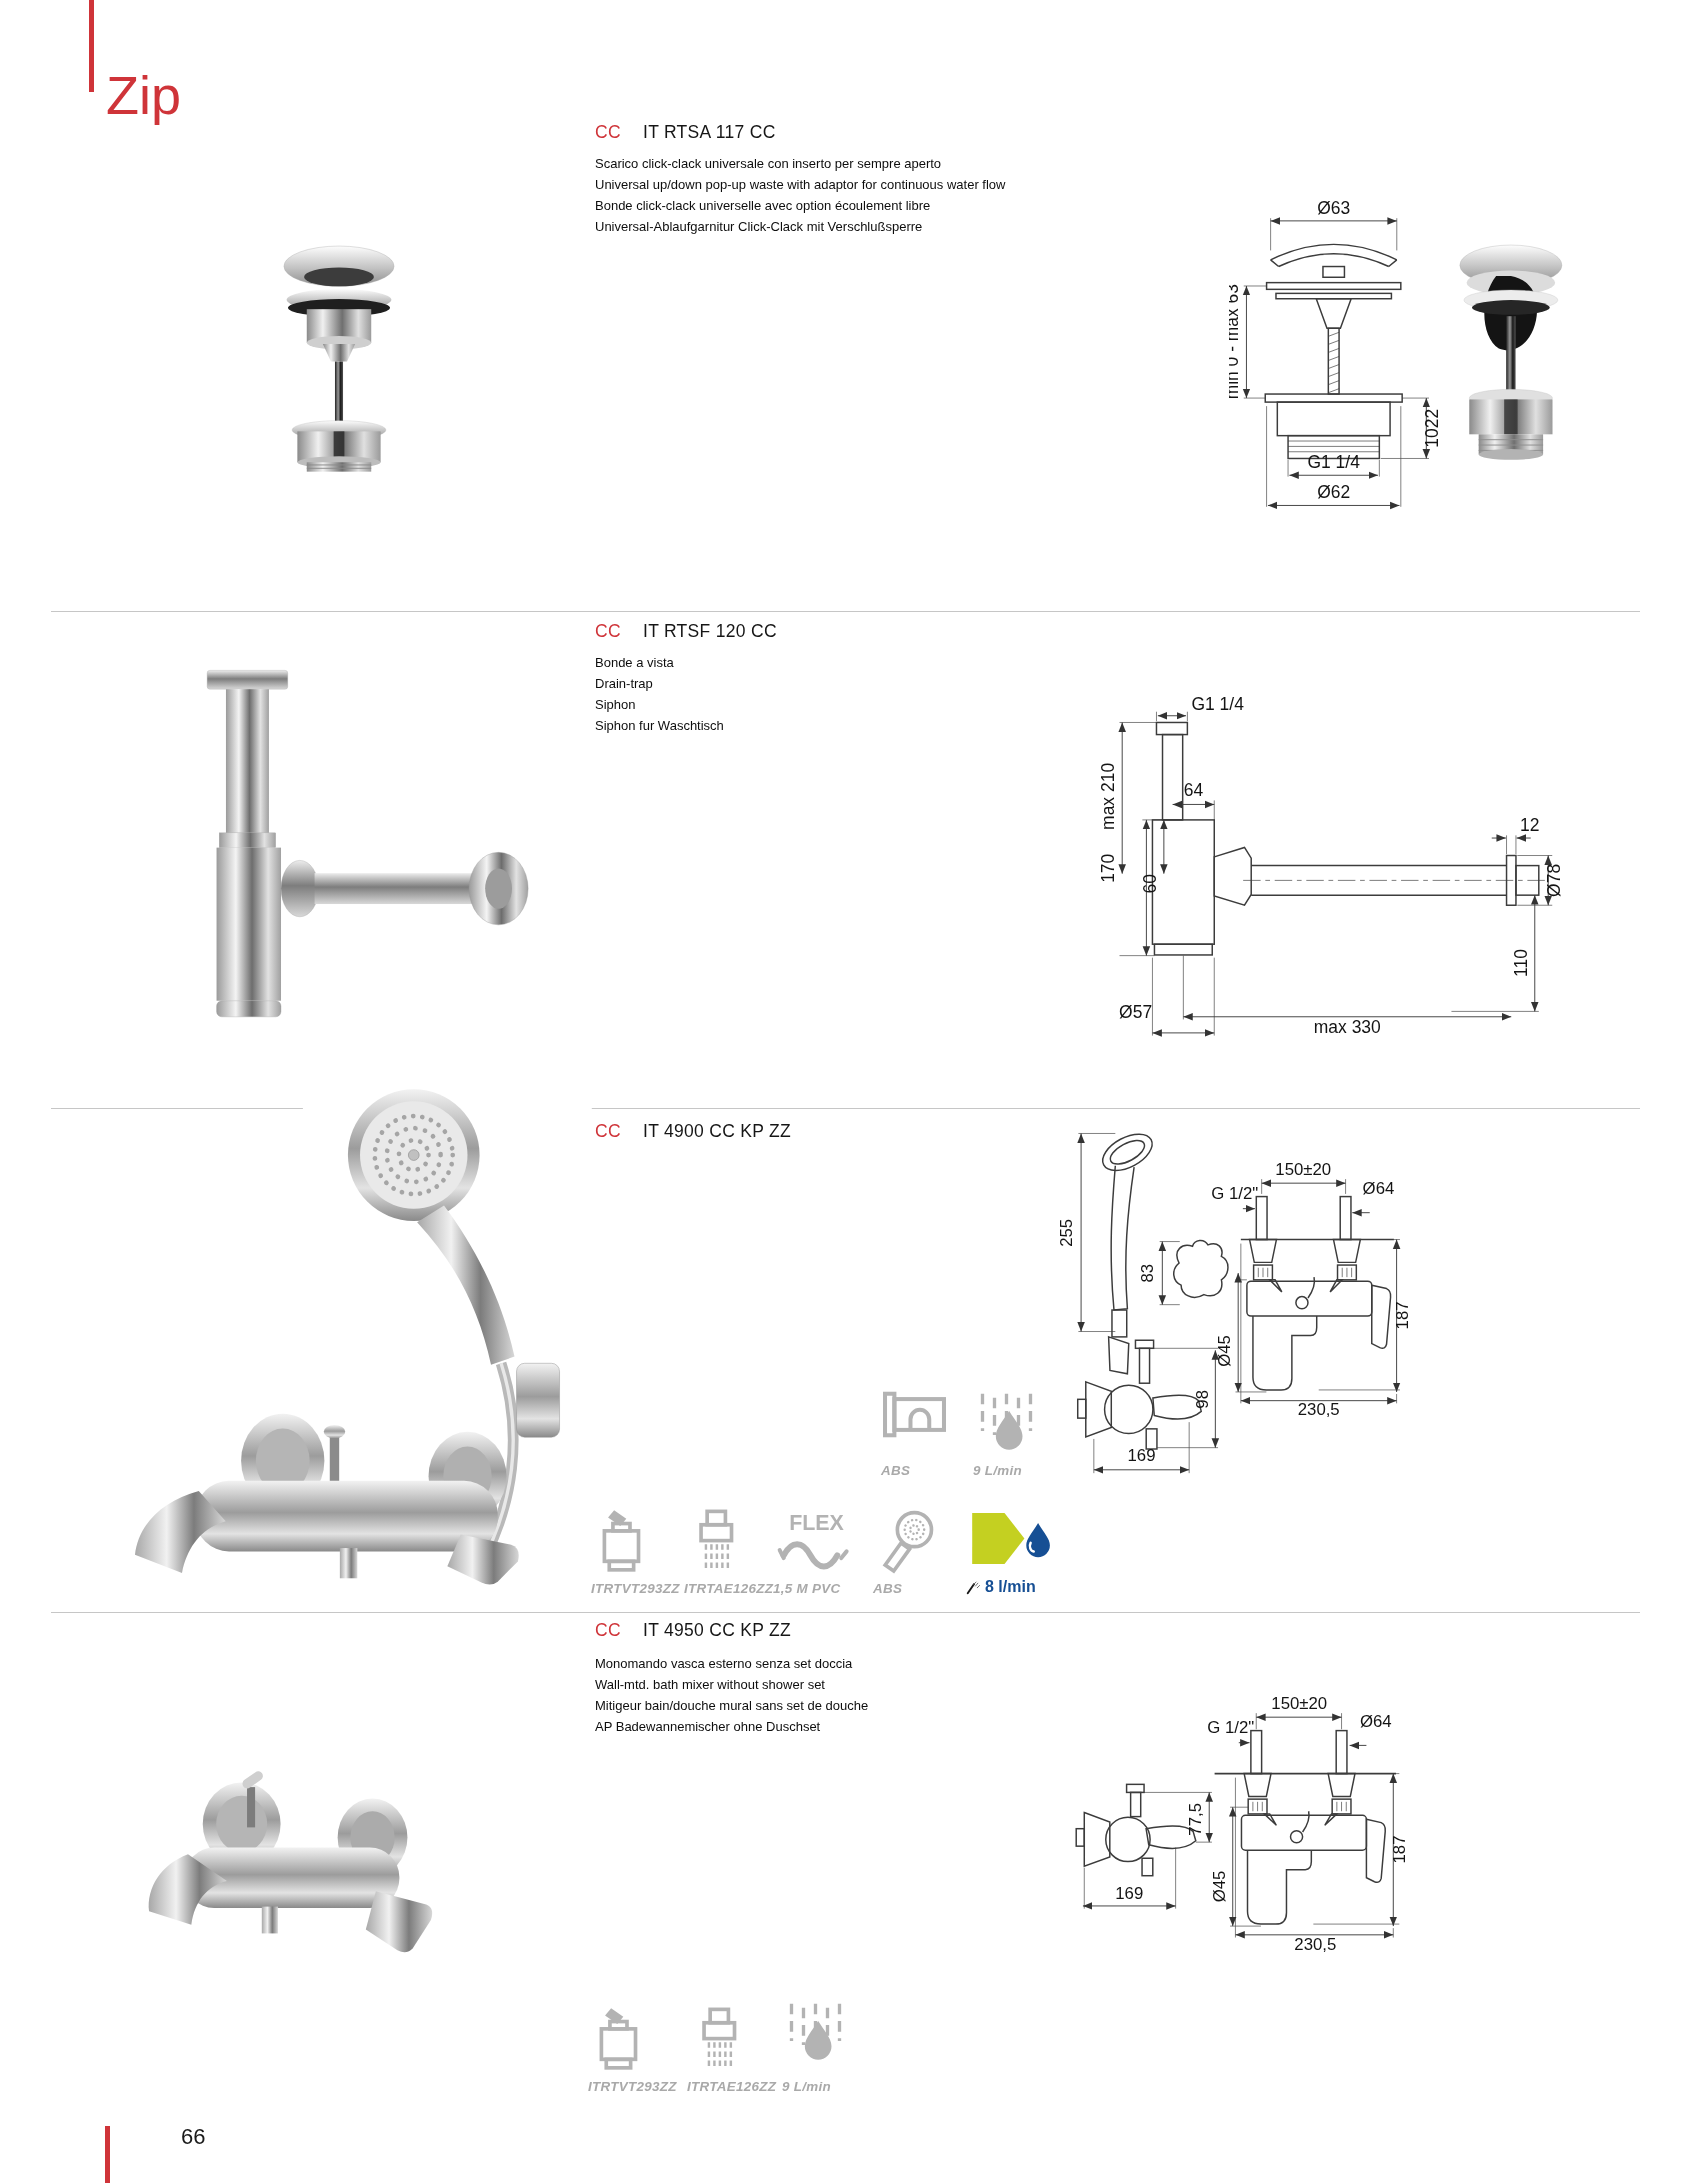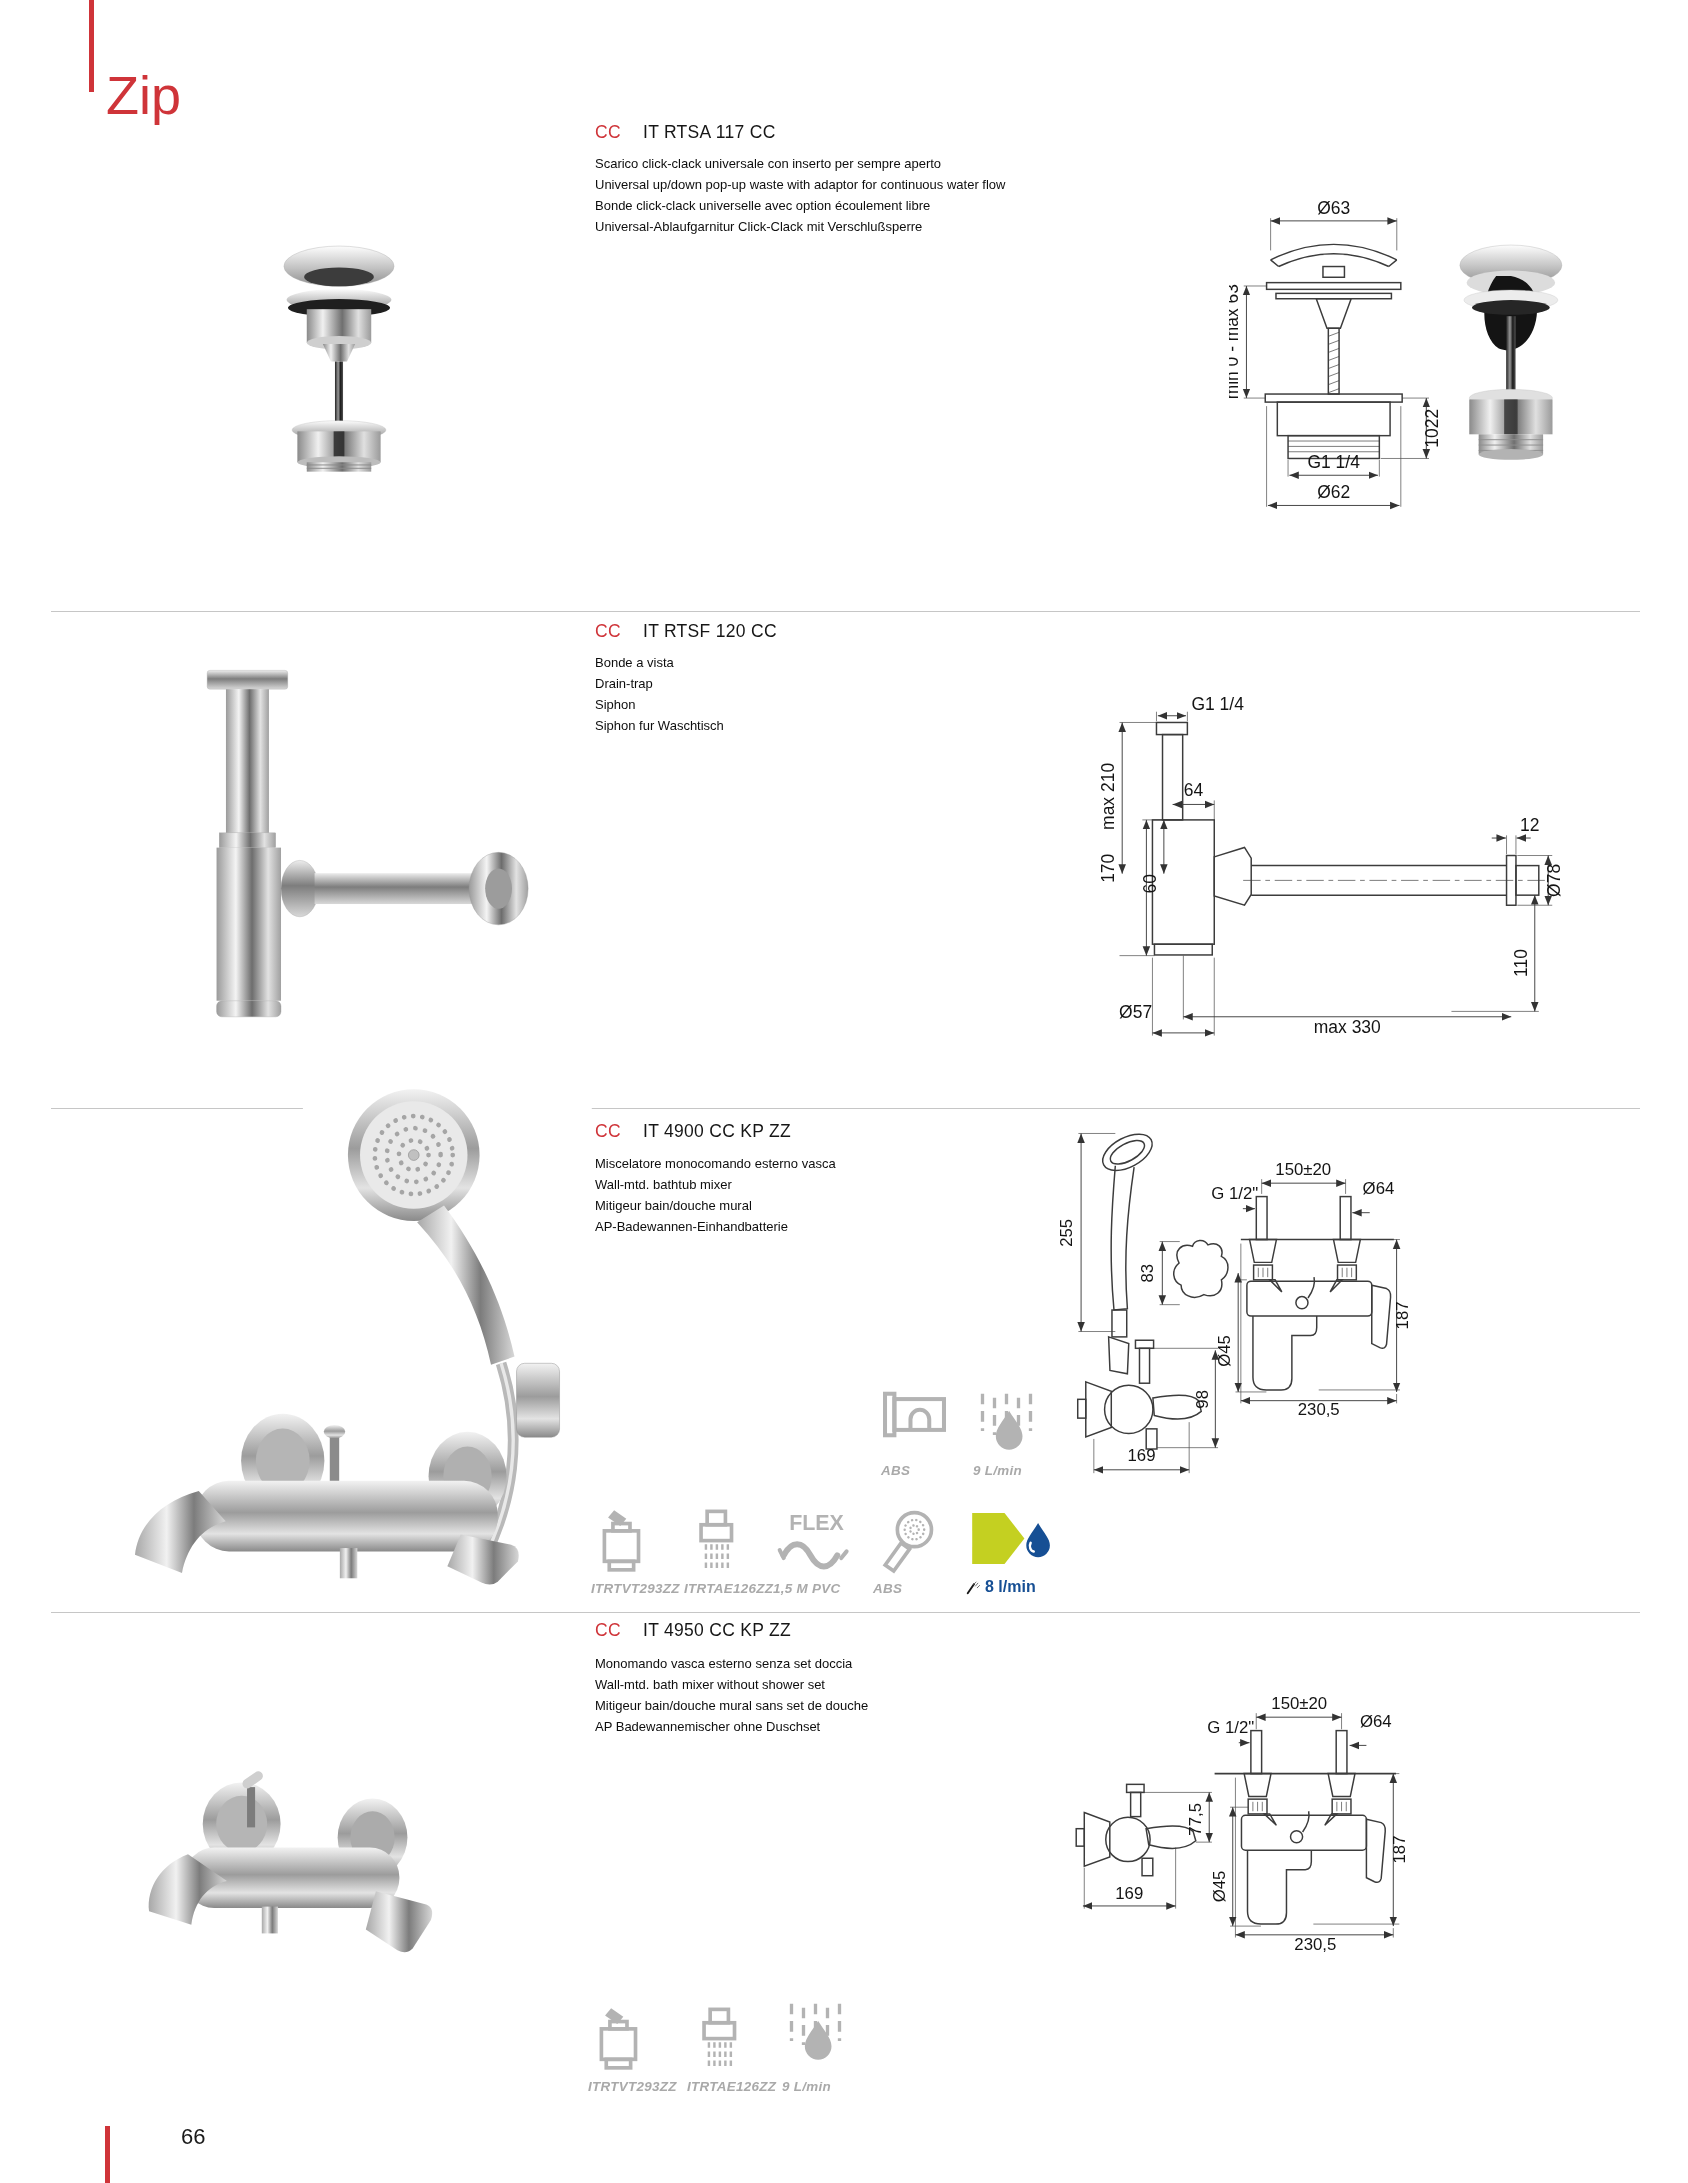--- a/index.html
+++ b/index.html
@@ -224,26 +224,20 @@
     <text class="dimtxt" x="662" y="252">12</text>
     <text class="dimtxt" transform="rotate(-90 722 325)" x="722" y="325" text-anchor="middle">Ø78</text>
     <text class="dimtxt" transform="rotate(-90 672 448)" x="672" y="448" text-anchor="middle">110</text>
     <text class="dimtxt" x="90" y="530" text-anchor="middle">Ø57</text>
     <text class="dimtxt" x="405" y="552" text-anchor="middle">max 330</text>
   </svg>
 
   <div class="code-line" style="left:595px;top:1121px">
     <span class="tag">CC</span><span>IT 4900 CC KP ZZ</span>
   </div>
-  <div class="desc" style="left:595px;top:1153px">
-    <div>Miscelatore monocomando esterno vasca</div>
-    <div>Wall-mtd. bathtub mixer</div>
-    <div>Mitigeur bain/douche mural</div>
-    <div>AP-Badewannen-Einhandbatterie</div>
-  </div>
 
   <svg class="abs" style="left:81px;top:1061px" width="511" height="524" viewBox="0 0 760 780">
     <defs>
       <linearGradient id="p3v" x1="0" y1="0" x2="0" y2="1">
         <stop offset="0" stop-color="#f2f2f2"></stop>
           <stop offset=".45" stop-color="#9c9c9c"></stop>
           <stop offset=".75" stop-color="#e3e3e3"></stop>
           <stop offset="1" stop-color="#8a8a8a"></stop>
       </linearGradient>
       <linearGradient id="p3w" x1="0" y1="0" x2="1" y2="0">

